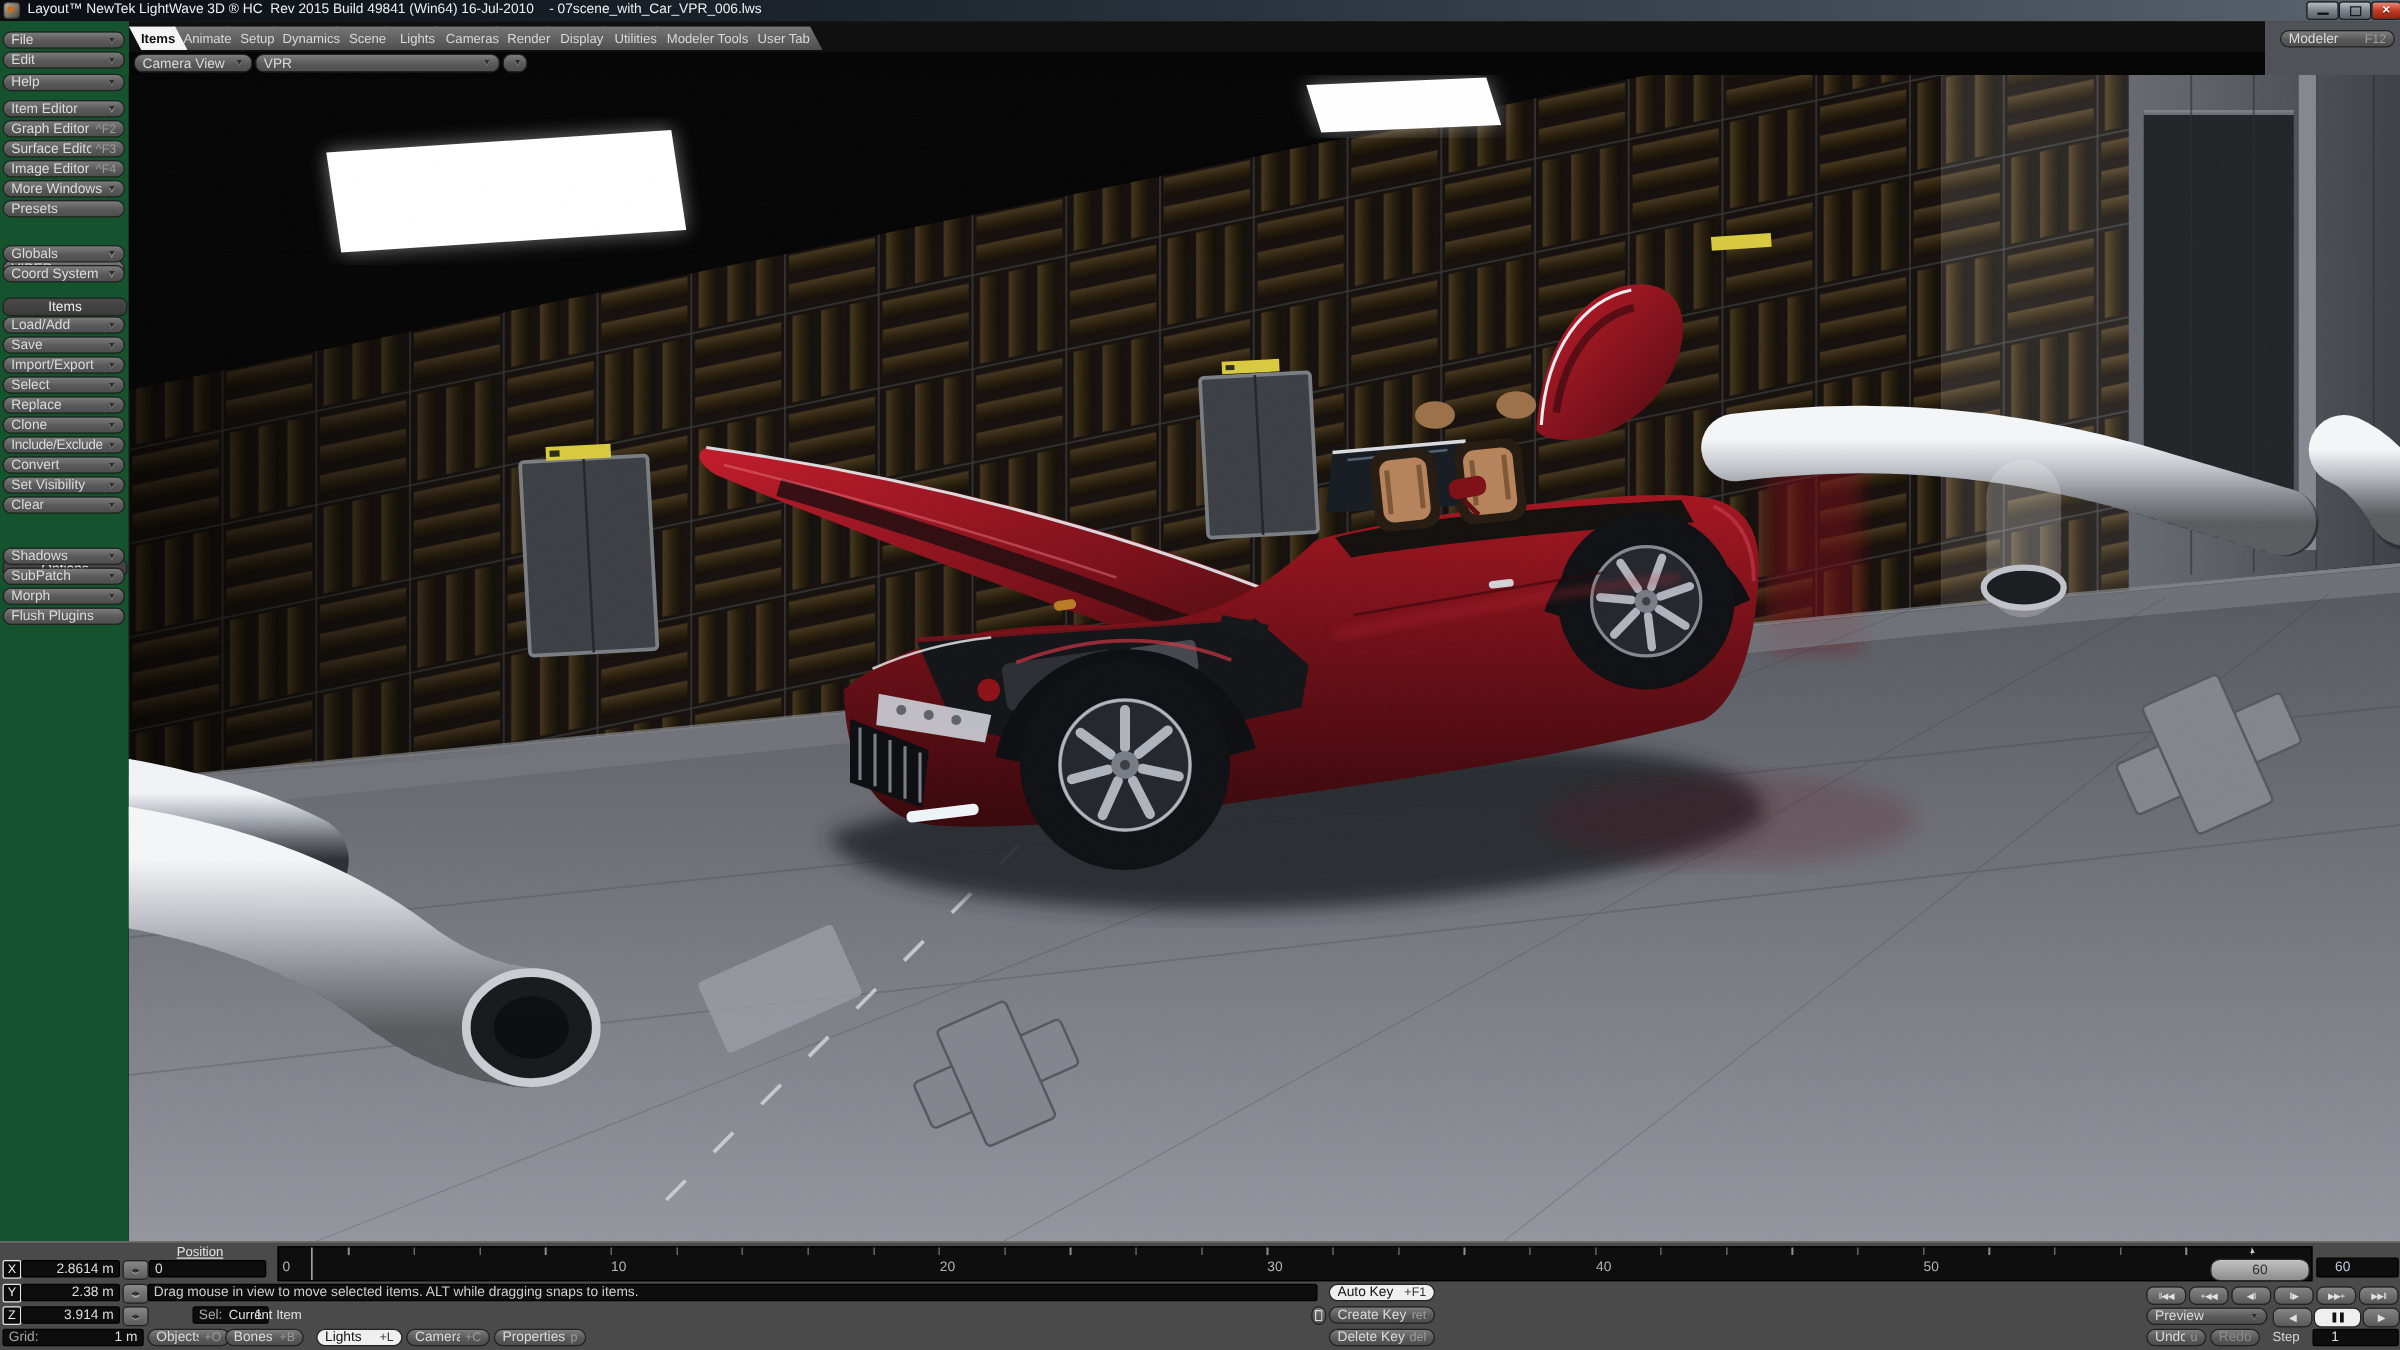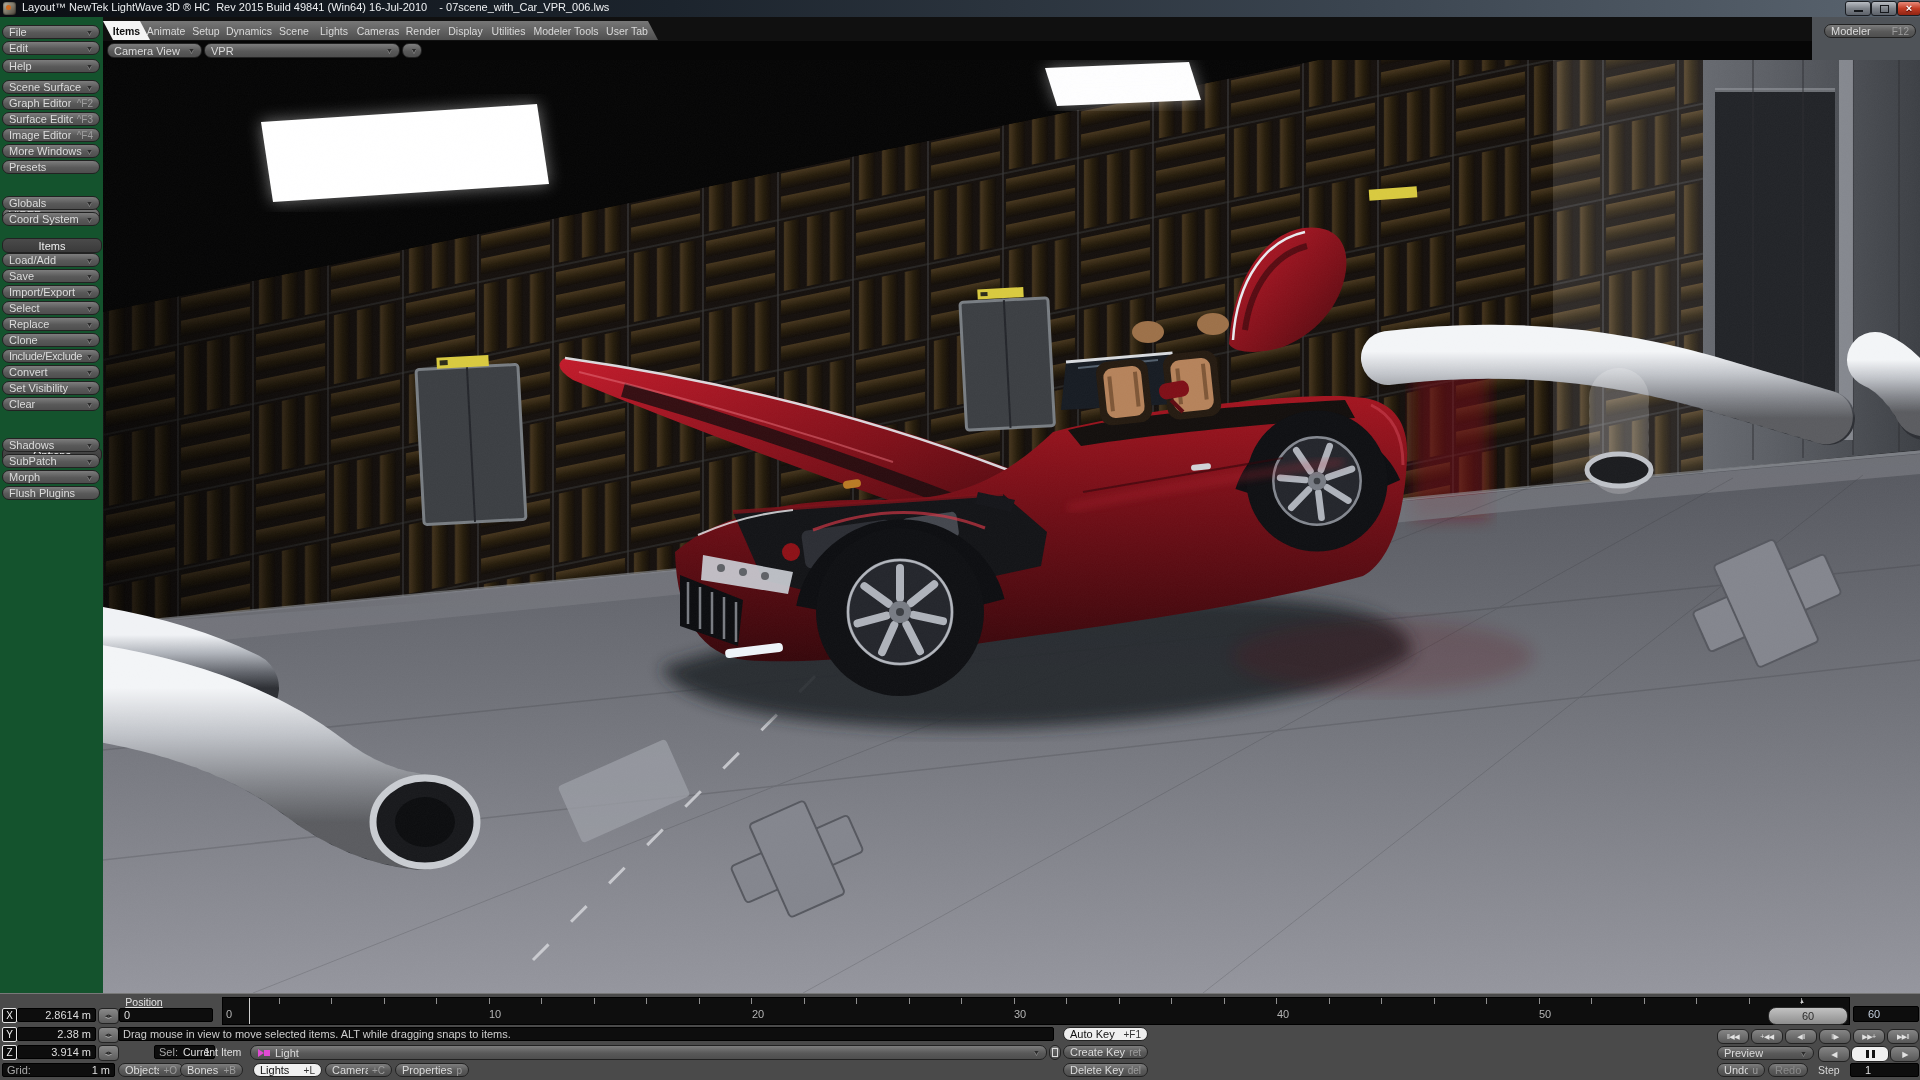--- a/index.html
+++ b/index.html
@@ -46,21 +46,21 @@
   .navico svg{display:block;}
   
   .sidebar{position:absolute;left:0;top:17px;width:103px;height:976px;background:#14532d;}
   .sb{position:absolute;left:2px;width:98px;height:14px;}
   .hdr{position:absolute;left:2px;width:98px;height:13px;background:linear-gradient(#4a4a4a,#3a3a3a);
     border:1px solid #222;border-radius:6px;color:#f0f0f0;font-size:11px;display:flex;
     align-items:center;justify-content:center;}
   
   .bottompanel{position:absolute;left:0;top:993px;width:1920px;height:87px;background:#4a4a4a;
     border-top:1px solid #787878;box-sizing:border-box;}
-  .poslabel{position:absolute;left:84px;top:2px;width:120px;text-align:center;color:#e2e2e2;font-size:10.5px;text-decoration:underline;}
+  .poslabel{position:absolute;left:100px;top:2px;width:120px;text-align:center;color:#e2e2e2;font-size:10.5px;text-decoration:underline;}
   .axisbox{position:absolute;left:2px;width:13px;height:13px;background:#0c0c0c;border:1px solid #e6e6e6;
     border-radius:2px;color:#f2f2f2;font-size:10px;display:flex;align-items:center;justify-content:center;}
   .dfield{position:absolute;background:#0d0d0d;border:1px solid #000;border-radius:2px;color:#dfdfdf;
     font-size:11px;display:flex;align-items:center;box-sizing:border-box;padding:0 4px;}
   .dfield .fl{color:#a8a8a8;}
   .dfield .fv{margin-left:auto;}
   .stepperbtn{position:absolute;width:19px;height:14px;border-radius:4px;border:1px solid #222;
     background:linear-gradient(#888,#5c5c5c);color:#2a2a2a;font-size:7px;display:flex;align-items:center;
     justify-content:center;text-shadow:0 1px 0 #aaa;}
   
@@ -198,21 +198,21 @@
     <div class="sb lwbtn" style="top:24px;">
         <span class="lbl">Edit</span>
         <span class="arrow">▼</span>
       </div>
     <div class="sb lwbtn" style="top:42px;">
         <span class="lbl">Help</span>
         <span class="arrow">▼</span>
       </div>
 
     <div class="sb lwbtn" style="top:63px;">
-        <span class="lbl">Scene Surface</span>
+        <span class="lbl">Item Editor</span>
         <span class="arrow">▼</span>
       </div>
     <div class="sb lwbtn" style="top:79px;">
         <span class="lbl">Graph Editor</span>
         <span class="sc">^F2</span>
       </div>
     <div class="sb lwbtn" style="top:95px;">
         <span class="lbl">Surface Editor</span>
         <span class="sc">^F3</span>
       </div>
@@ -645,28 +645,20 @@
     <div class="lwbtn white abs" style="left:1063px;top:33px;width:85px;height:14px;">
       <span class="lbl">Auto Key</span>
       <span class="sc">+F1</span>
     </div>
 
     <div class="dfield" style="left:118px;top:51px;width:61px;height:14px;margin-left:36px;">
       <span class="fl">Sel:</span>
       <span class="fv">1</span>
     </div>
     <div class="abs" style="left:183px;top:52px;width:66px;color:#e0e0e0;font-size:10.5px;">Current Item</div>
-    <div class="lwbtn abs" style="left:250px;top:51px;width:797px;height:15px;">
-      <svg width="14" height="10" viewBox="0 0 14 10" style="margin-right:4px;">
-        <rect x="7" y="2" width="6" height="6" fill="#e24ad4"></rect>
-          <path d="M7 5L1 1v8z" fill="#e24ad4"></path>
-      </svg>
-      <span class="lbl">Light</span>
-      <span class="arrow">▼</span>
-    </div>
     <div class="lwbtn abs" style="left:1049px;top:51px;width:12px;height:15px;padding:0;justify-content:center;">
       <svg width="6" height="9" viewBox="0 0 6 9">
           <rect x="0.5" y="0.5" width="5" height="8" fill="none" stroke="#ddd" stroke-width="1"></rect>
         </svg>
     </div>
     <div class="lwbtn abs" style="left:1063px;top:51px;width:85px;height:14px;">
       <span class="lbl">Create Key</span>
       <span class="sc">ret</span>
     </div>
 

